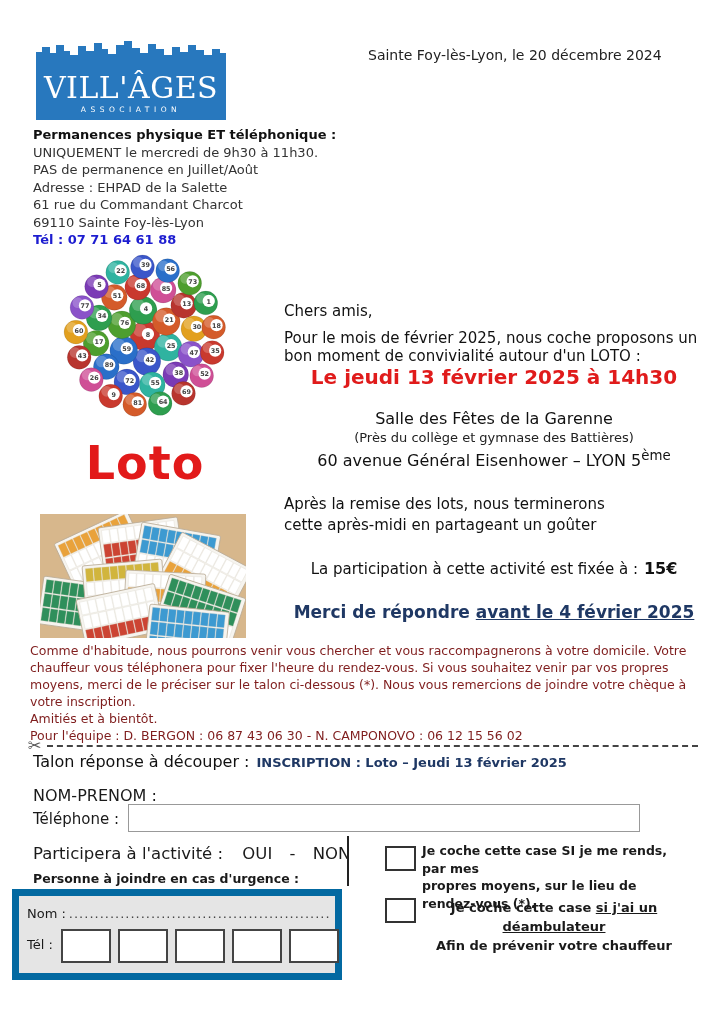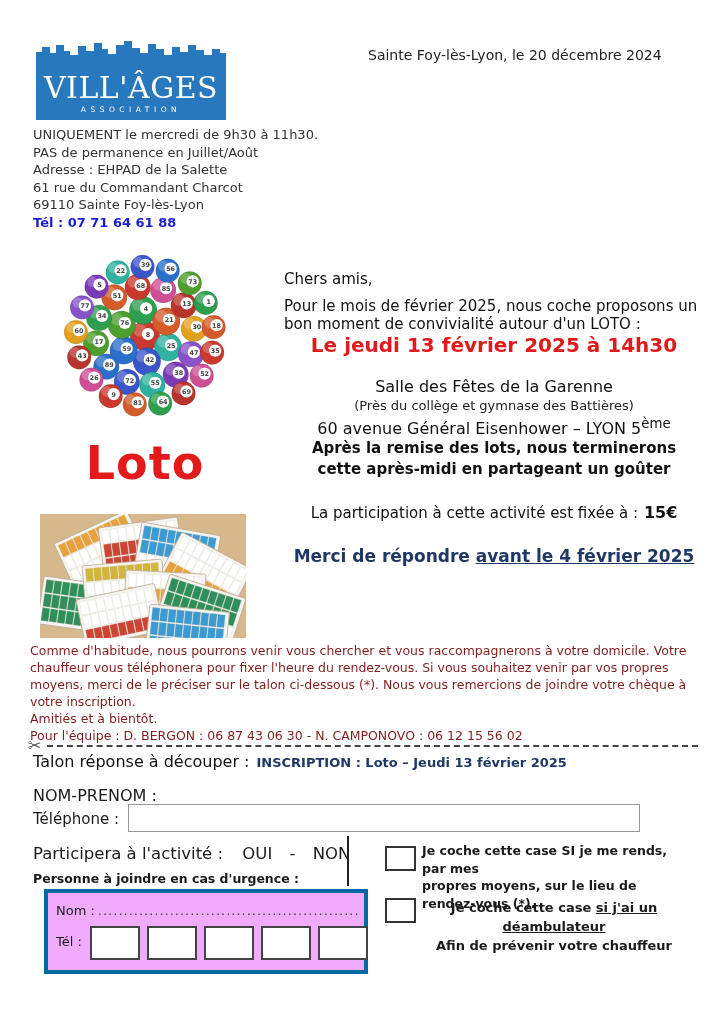--- a/index.html
+++ b/index.html
@@ -16,27 +16,27 @@
   .contact .phone{color:#1d1dd0;font-weight:bold;}
 
   
   .balls{position:absolute;left:46px;top:252px;width:198px;height:168px;}
   .loto-title{position:absolute;left:46px;top:436px;width:198px;text-align:center;
               font-size:46px;font-weight:bold;color:#e21a1a;letter-spacing:1px;}
   .cards{position:absolute;left:40px;top:514px;width:206px;height:124px;}
 
   
   .right-col{position:absolute;left:284px;top:270px;width:420px;font-size:15px;color:#111;}
-  .salutation{margin-bottom:9px;}
+  .salutation{margin-bottom:9px;margin-top:32px;}
   .intro-line{display:block;}
   .event-date{text-align:center;color:#e01b1b;font-weight:bold;font-size:20px;margin-top:0;}
   .venue-name{text-align:center;font-size:16px;margin-top:20px;}
   .venue-note{text-align:center;font-size:13px;margin-top:2px;color:#222;}
   .venue-address{text-align:center;font-size:16px;margin-top:3px;}
-  .after-block{text-align:center;line-height:21px;font-weight:bold;}
+  .after-block{margin-top:24px;line-height:21px;}
   .fee-line{text-align:center;margin-top:23px;}
   .fee-amount{font-weight:bold;font-size:16px;margin-left:6px;}
   .reply-line{text-align:center;margin-top:24px;color:#1f3864;font-weight:bold;font-size:17px;}
   .reply-deadline{text-decoration:underline;}
 
   
   .closing{position:absolute;left:30px;top:642px;width:680px;font-size:12.5px;line-height:17px;color:#7f1d1d;}
   .closing .team{margin-top:0px;}
 
   
@@ -57,21 +57,21 @@
 
   .checkbox{position:absolute;width:27px;height:21px;border:2px solid #333;background:#fff;}
   .cb1{left:385px;top:846px;}
   .cb2{left:385px;top:898px;}
   .cb1-text{position:absolute;left:422px;top:842px;width:268px;font-size:12.5px;font-weight:bold;line-height:17.5px;}
   .cb2-text{position:absolute;left:416px;top:898px;width:276px;font-size:13px;font-weight:bold;line-height:19px;text-align:center;}
   .u{text-decoration:underline;}
 
   
   .emergency-title{position:absolute;left:33px;top:871px;font-size:12.5px;font-weight:bold;}
-  .emergency-box{position:absolute;left:44px;top:889px;width:316px;height:77px;border:4px solid #0369a1;background:#f0abfc;}
+  .emergency-box{position:absolute;left:12px;top:889px;width:316px;height:77px;border:7px solid #0369a1;background:#e5e5e5;}
   .nom-line{position:absolute;left:8px;top:10px;right:5px;display:flex;align-items:baseline;font-size:13px;}
   .nom-dots{flex:1;overflow:hidden;white-space:nowrap;letter-spacing:1px;color:#444;margin-left:3px;}
   .em-tel-label{position:absolute;left:8px;top:41px;font-size:13px;}
   .tel-boxes{position:absolute;left:42px;top:33px;display:flex;gap:7px;}
   .digit-box{width:46px;height:30px;border:2px solid #444;background:#fff;}
 </style>
 </head>
 <body>
 
 <div class="page">
@@ -80,20 +80,21 @@
     <svg width="190" height="80" viewBox="0 0 190 80">
       <path fill="#2878be" d="M0,26 L0,12 L6,12 L6,7 L14,7 L14,13 L20,13 L20,5 L28,5 L28,11 L34,11 L34,15 L42,15 L42,6 L50,6 L50,11 L58,11 L58,3 L66,3 L66,9 L72,9 L72,14 L80,14 L80,5 L88,5 L88,1 L96,1 L96,8 L104,8 L104,13 L112,13 L112,4 L120,4 L120,9 L128,9 L128,15 L136,15 L136,7 L144,7 L144,12 L152,12 L152,5 L160,5 L160,10 L168,10 L168,15 L176,15 L176,9 L184,9 L184,13 L190,13 L190,80 L0,80 Z"></path>
       <text x="95" y="58" text-anchor="middle" fill="#ffffff" font-family="DejaVu Serif, serif" font-size="30" letter-spacing="0.5">VILL'ÂGES</text>
       <text x="95" y="72" text-anchor="middle" fill="#ffffff" font-family="DejaVu Sans, sans-serif" font-size="7.5" letter-spacing="4.5">ASSOCIATION</text>
     </svg>
   </div>
 
   <div class="date-line">Sainte Foy-lès-Lyon, le 20 décembre 2024</div>
 
   <div class="contact">
+    <div class="b">Permanences physique ET téléphonique :</div>
     <div>UNIQUEMENT le mercredi de 9h30 à 11h30.</div>
     <div>PAS de permanence en Juillet/Août</div>
     <div>Adresse : EHPAD de la Salette</div>
     <div>61 rue du Commandant Charcot</div>
     <div>69110 Sainte Foy-lès-Lyon</div>
     <div class="phone">Tél : 07 71 64 61 88</div>
   </div>
 
   <div class="balls">
     <svg id="balls-svg" width="198" height="168" viewBox="0 0 200 170">

